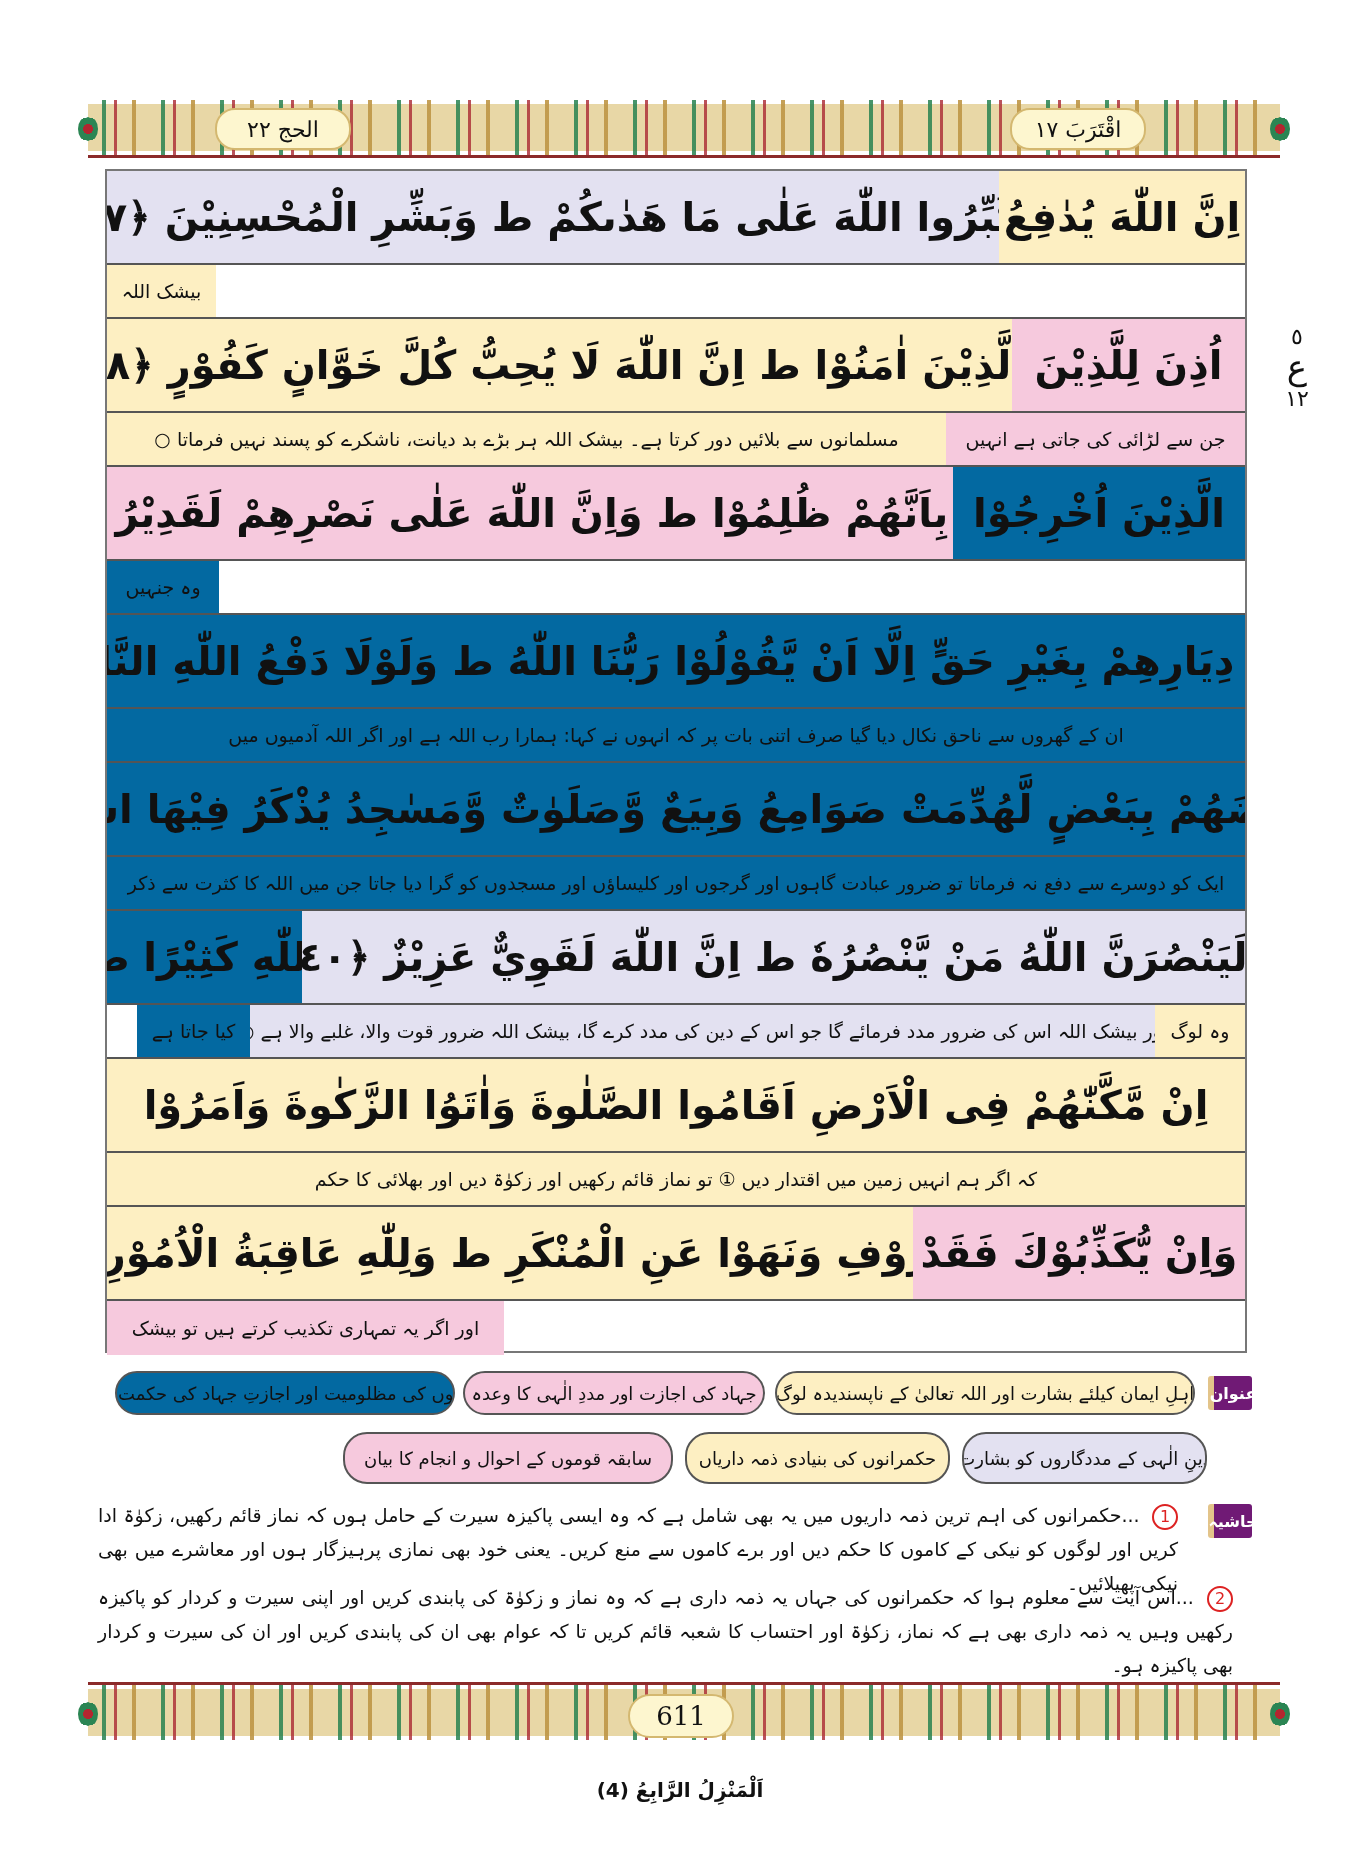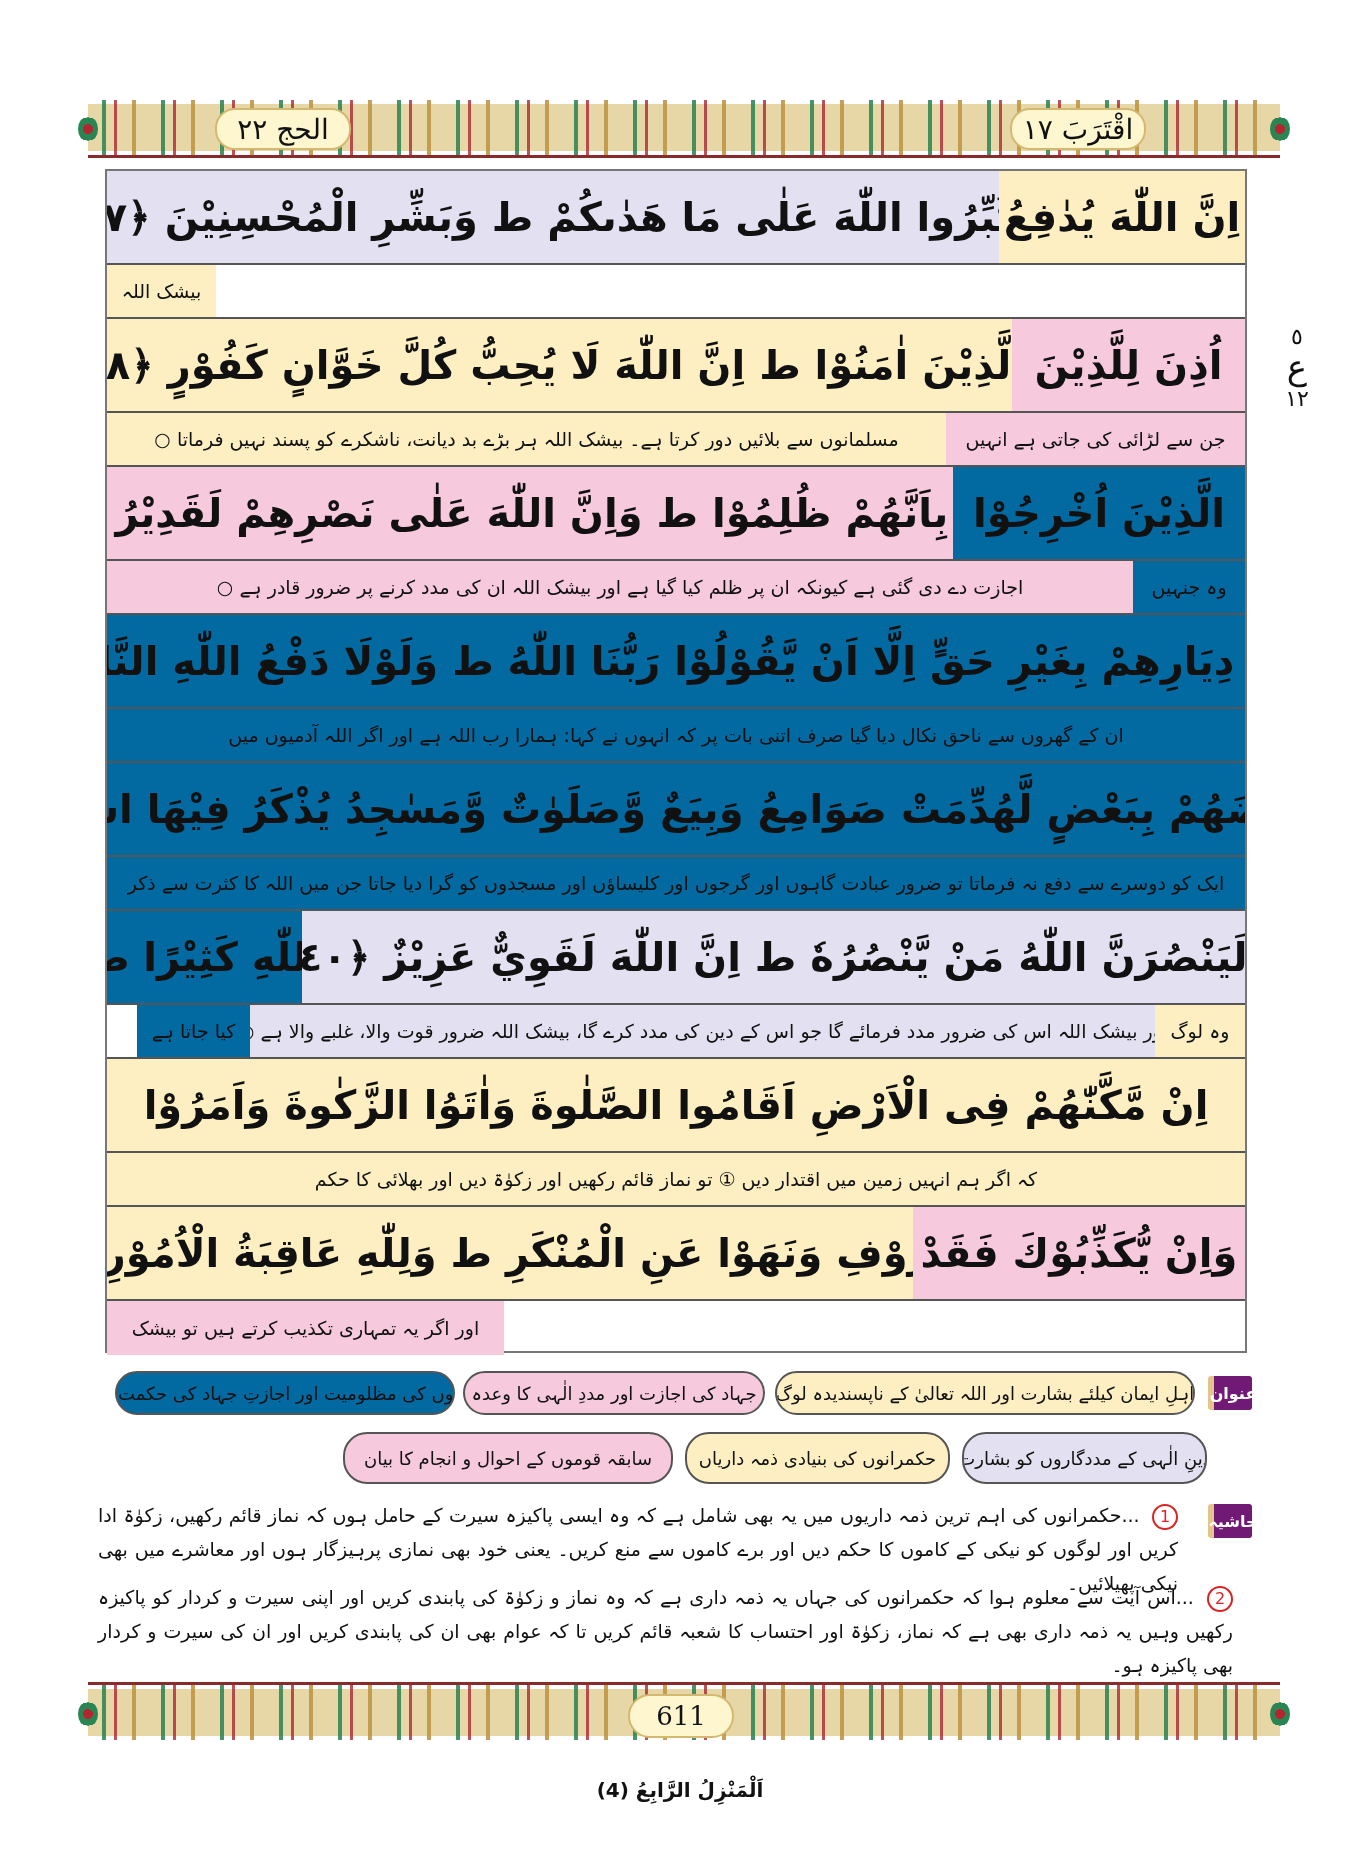--- a/index.html
+++ b/index.html
@@ -10,21 +10,21 @@
   .frieze { position: absolute; left: 88px; width: 1192px; height: 58px;
     background:
       repeating-linear-gradient(90deg, transparent 0 14px, rgba(40,130,80,.85) 14px 18px, transparent 18px 26px, rgba(170,40,50,.8) 26px 29px, transparent 29px 44px, rgba(190,150,70,.9) 44px 48px, transparent 48px 59px),
       linear-gradient(180deg, #fff 0 8%, #e8d7a6 8% 92%, #fff 92%);
     border-bottom: 3px solid #8b2a2a; }
   .frieze::before, .frieze::after { content: ""; position: absolute; top: 16px; width: 20px; height: 26px;
     border-radius: 50%; background: radial-gradient(circle, #b3262f 0 30%, #2b8553 31% 70%, transparent 71%); }
   .frieze::before { left: -10px; } .frieze::after { right: -10px; }
   .cartouche { position: absolute; top: 8px; height: 42px; border-radius: 20px;
     background: #fdf6cf; border: 2px solid #d4b870; display: flex; align-items: center; justify-content: center;
-    font-family: "DejaVu Serif", serif; font-size: 28px; direction: rtl; }
+    font-family: "DejaVu Serif", serif; font-size: 22px; direction: rtl; }
 
   
   .mainbox { position: absolute; left: 105px; top: 169px; width: 1142px; height: 1184px;
     border: 2px solid #777; background: #fff; }
   .row { position: absolute; left: 0; width: 100%; display: flex; flex-direction: row-reverse;
     border-bottom: 2px solid #555; direction: rtl; }
   .row.ar { height: 94px; }
   .row.tr { height: 54px; }
   .seg { height: 100%; display: flex; align-items: center; justify-content: center; overflow: hidden; white-space: nowrap; padding: 0 10px; }
   .row.ar .seg { font-family: "DejaVu Sans", sans-serif; font-size: 40px; font-weight: bold; }
@@ -84,21 +84,20 @@
     <div class="seg c-yel fill">مسلمانوں سے بلائیں دور کرتا ہے۔ بیشک اللہ ہر بڑے بد دیانت، ناشکرے کو پسند نہیں فرماتا ○</div>
     <div class="seg c-pink" style="width:299px;">جن سے لڑائی کی جاتی ہے انہیں</div>
   </div>
 
   <div class="row ar" style="top:296px;">
     <div class="seg c-pink fill">يُقٰتَلُوْنَ بِاَنَّهُمْ ظُلِمُوْا ط وَاِنَّ اللّٰهَ عَلٰى نَصْرِهِمْ لَقَدِيْرُ ﴿٣٩﴾ لا</div>
     <div class="seg c-grn" style="width:292px;">الَّذِيْنَ اُخْرِجُوْا</div>
   </div>
 
   <div class="row tr" style="top:390px;">
-    <div class="seg c-pink fill">اجازت دے دی گئی ہے کیونکہ ان پر ظلم کیا گیا ہے اور بیشک اللہ ان کی مدد کرنے پر ضرور قادر ہے ○</div>
     <div class="seg c-grn" style="width:112px;">وہ جنہیں</div>
   </div>
 
   <div class="row ar" style="top:444px;">
     <div class="seg c-grn fill">مِنْ دِيَارِهِمْ بِغَيْرِ حَقٍّ اِلَّا اَنْ يَّقُوْلُوْا رَبُّنَا اللّٰهُ ط وَلَوْلَا دَفْعُ اللّٰهِ النَّاسَ</div>
   </div>
 
   <div class="row tr" style="top:538px;">
     <div class="seg c-grn fill">ان کے گھروں سے ناحق نکال دیا گیا صرف اتنی بات پر کہ انہوں نے کہا: ہمارا رب اللہ ہے اور اگر اللہ آدمیوں میں</div>
   </div>

